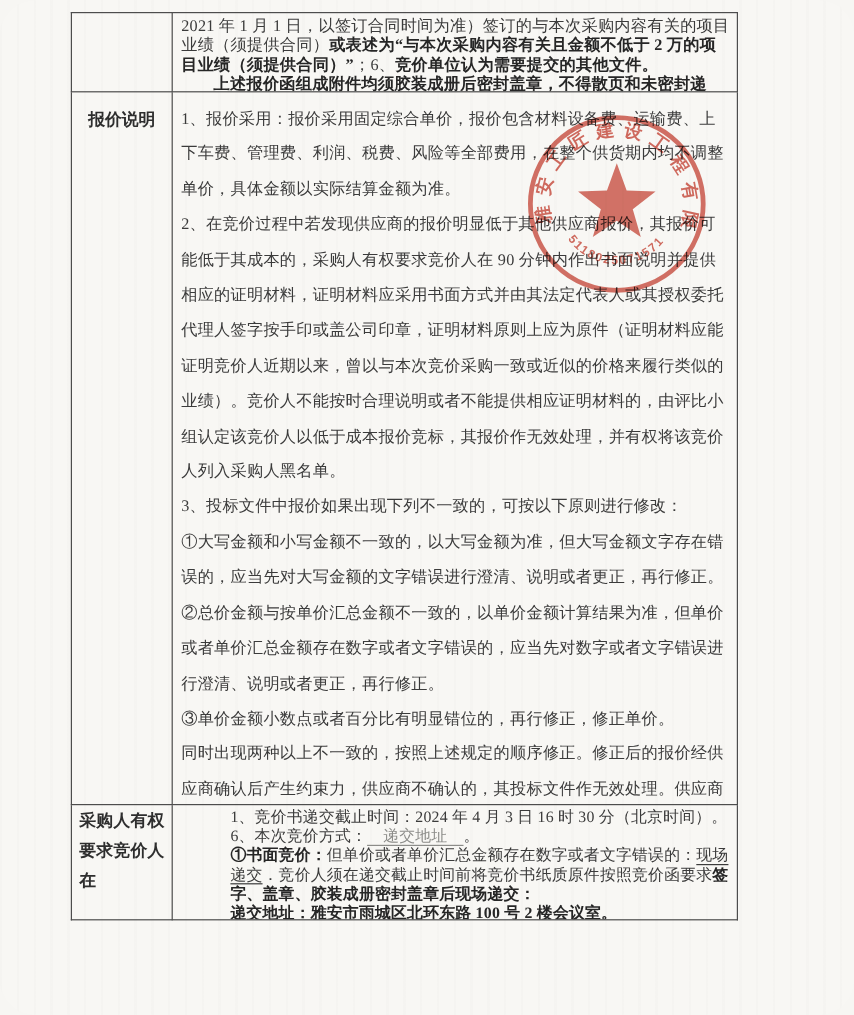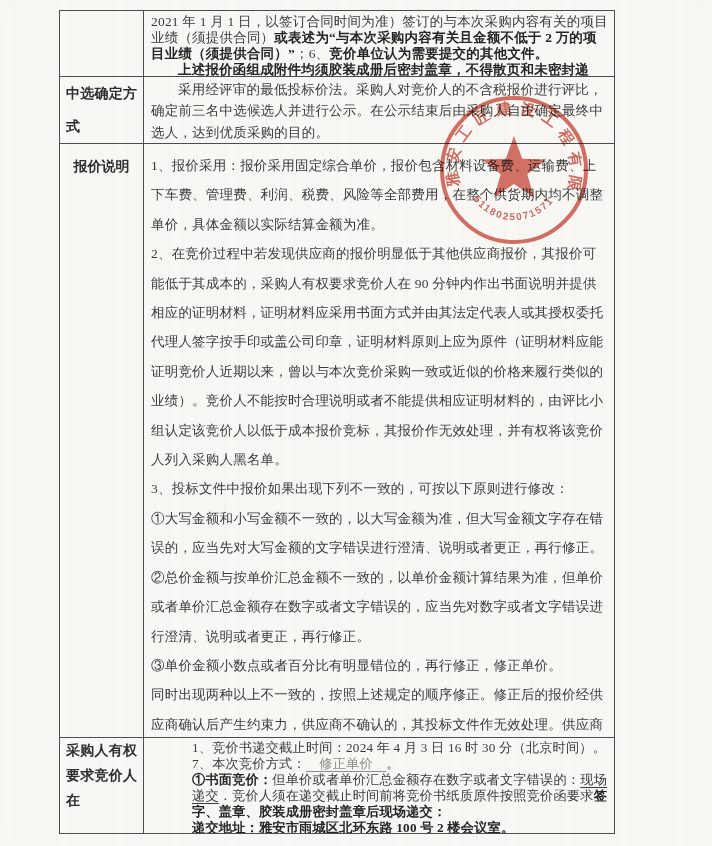--- a/index.html
+++ b/index.html
@@ -97,30 +97,20 @@
           <td class="cell-label">
             <div class="label-inner"></div>
           </td>
           <td class="cell-content">
             <div class="content-inner">
               <p class="para"><span>2021 年 1 月 1 日，以签订合同时间为准）签订的与本次采购内容有关的项目业绩（须提供合同）</span><span class="b">或表述为“与本次采购内容有关且金额不低于 2 万的项目业绩（须提供合同）”</span><span>；6、</span><span class="b">竞价单位认为需要提交的其他文件。</span></p>
               <p class="para indent"><span class="b">上述报价函组成附件均须胶装成册后密封盖章，不得散页和未密封递交。</span></p>
             </div>
           </td>
         </tr>
-        <tr class="row-method">
-          <td class="cell-label">
-            <div class="label-inner">中选确定方式</div>
-          </td>
-          <td class="cell-content">
-            <div class="content-inner">
-              <p class="para indent"><span>采用经评审的最低投标价法。采购人对竞价人的不含税报价进行评比，确定前三名中选候选人并进行公示。在公示结束后由采购人自主确定最终中选人，达到优质采购的目的。</span></p>
-            </div>
-          </td>
-        </tr>
         <tr class="row-quote">
           <td class="cell-label">
             <div class="label-inner">报价说明</div>
           </td>
           <td class="cell-content">
             <div class="content-inner">
               <p class="para"><span>1、报价采用：报价采用固定综合单价，报价包含材料设备费、运输费、上下车费、管理费、利润、税费、风险等全部费用，在整个供货期内均不调整单价，具体金额以实际结算金额为准。</span></p>
               <p class="para"><span>2、在竞价过程中若发现供应商的报价明显低于其他供应商报价，其报价可能低于其成本的，采购人有权要求竞价人在 90 分钟内作出书面说明并提供相应的证明材料，证明材料应采用书面方式并由其法定代表人或其授权委托代理人签字按手印或盖公司印章，证明材料原则上应为原件（证明材料应能证明竞价人近期以来，曾以与本次竞价采购一致或近似的价格来履行类似的业绩）。竞价人不能按时合理说明或者不能提供相应证明材料的，由评比小组认定该竞价人以低于成本报价竞标，其报价作无效处理，并有权将该竞价人列入采购人黑名单。</span></p>
               <p class="para"><span>3、投标文件中报价如果出现下列不一致的，可按以下原则进行修改：</span></p>
               <p class="para"><span>①大写金额和小写金额不一致的，以大写金额为准，但大写金额文字存在错误的，应当先对大写金额的文字错误进行澄清、说明或者更正，再行修正。</span></p>
@@ -130,21 +120,21 @@
             </div>
           </td>
         </tr>
         <tr class="row-submit">
           <td class="cell-label">
             <div class="label-inner">采购人有权要求竞价人在</div>
           </td>
           <td class="cell-content">
             <div class="content-inner">
               <p class="para"><span>1、竞价书递交截止时间：2024 年 4 月 3 日 16 时 30 分（北京时间）。</span></p>
-              <p class="para"><span>7、本次竞价方式：</span><span class="u g">　修正单价　</span><span>。</span></p>
+              <p class="para"><span>6、本次竞价方式：</span><span class="u g">　递交地址　</span><span>。</span></p>
               <p class="para"><span class="b">①书面竞价：</span><span>但单价或者单价汇总金额存在数字或者文字错误的：</span><span class="u">现场递交</span><span>．竞价人须在递交截止时间前将竞价书纸质原件按照竞价函要求</span><span class="b">签字、盖章、胶装成册密封盖章后现场递交：</span></p>
               <p class="para"><span class="b">递交地址：雅安市雨城区北环东路 100 号 2 楼会议室。</span></p>
             </div>
           </td>
         </tr>
       </tbody>
   </table>
 
   <div class="seal">
     <svg width="160" height="160" viewBox="-80 -80 160 160">

